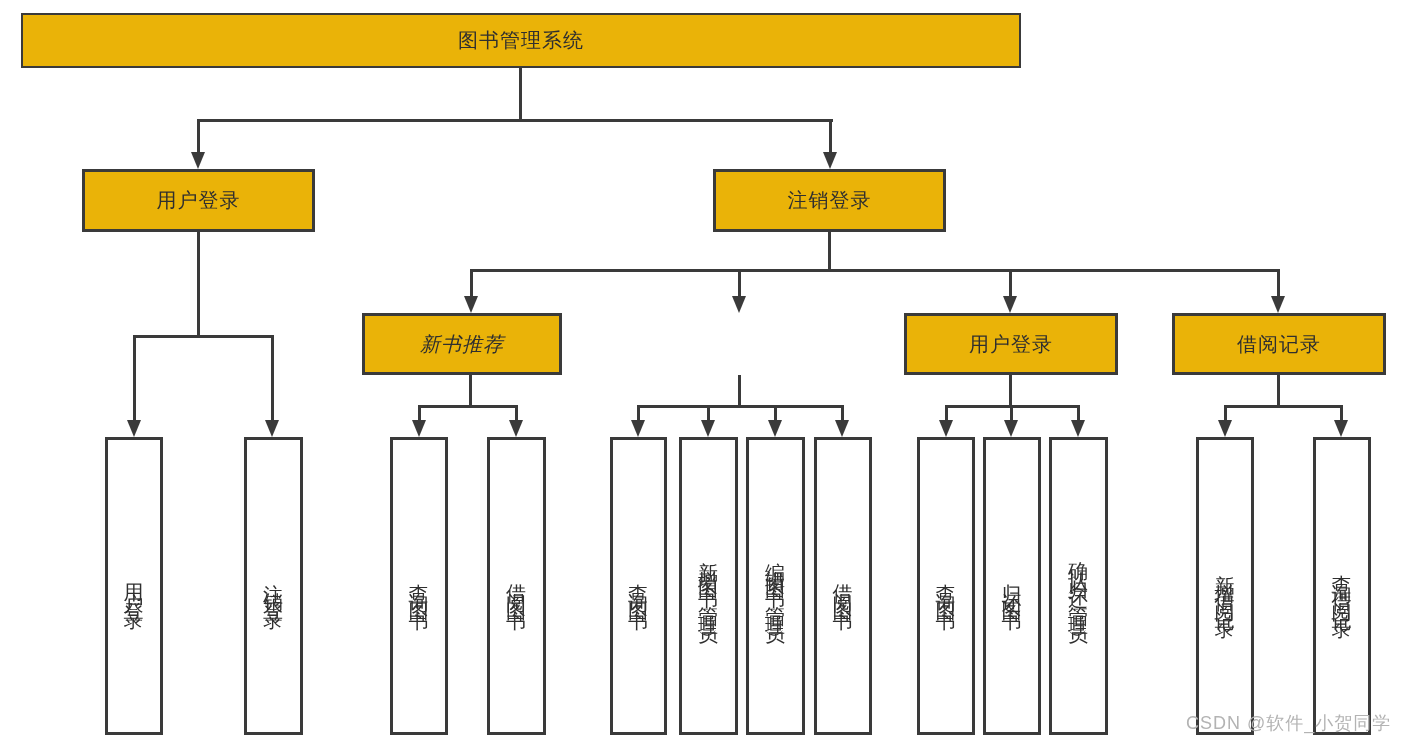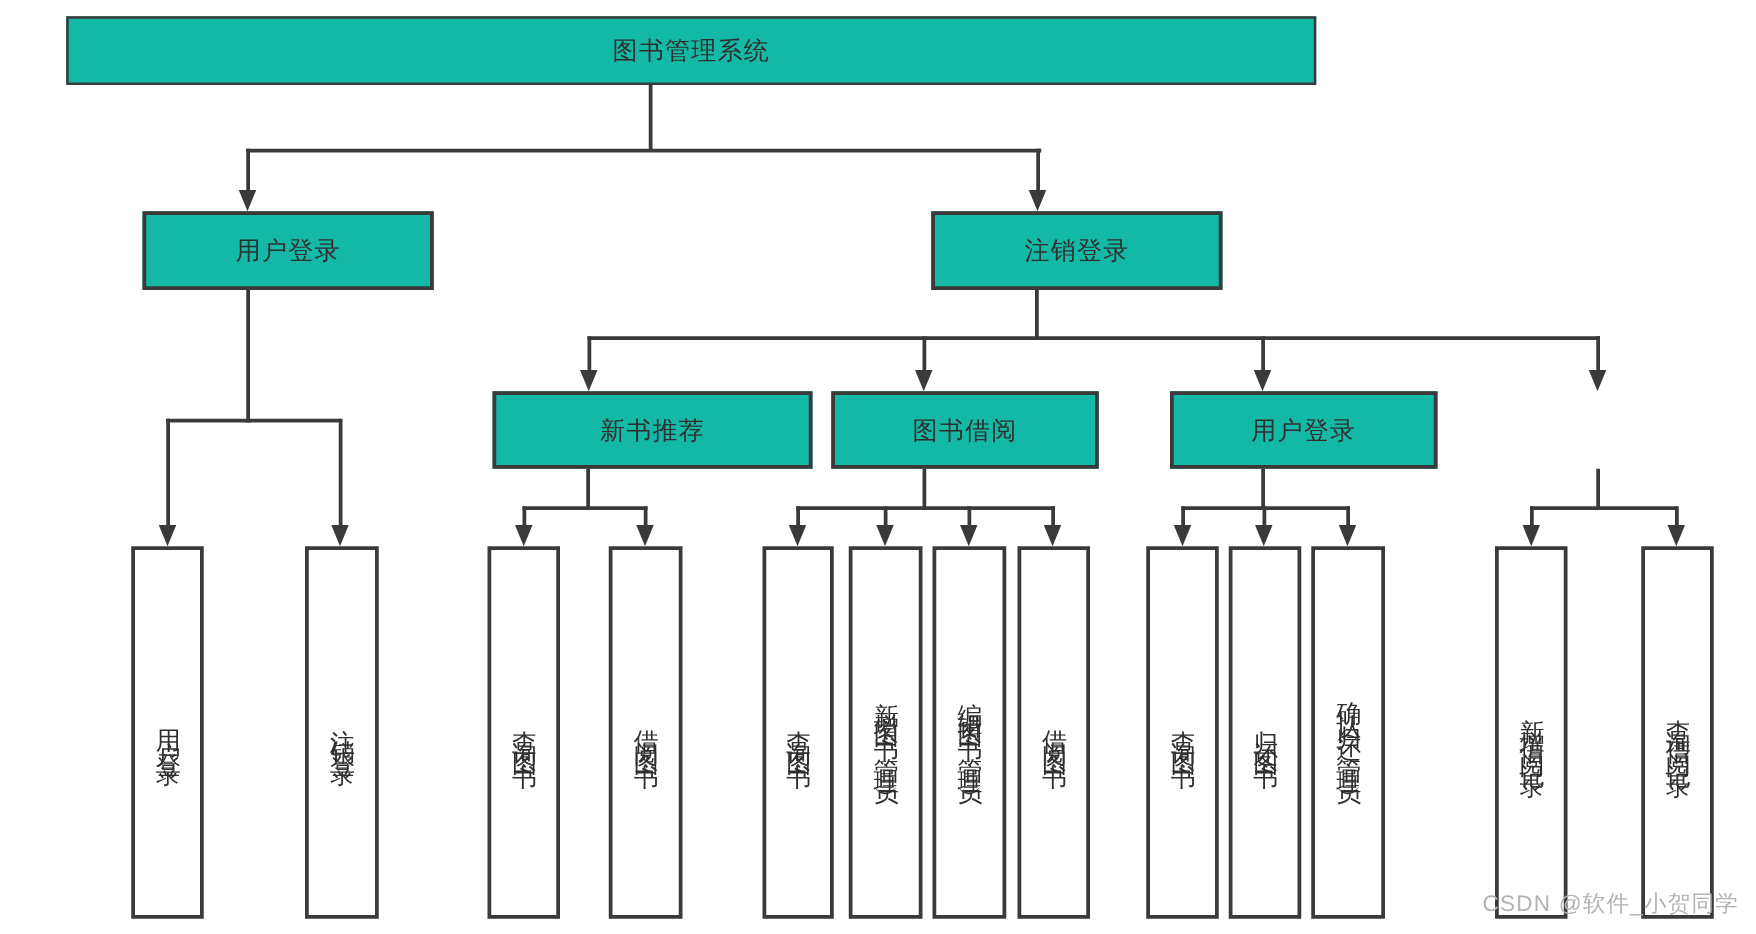--- a/index.html
+++ b/index.html
@@ -10,23 +10,23 @@
   }
   *{box-sizing:border-box;margin:0;padding:0;}
   html,body{width:1405px;height:747px;background:var(--bg);overflow:hidden;}
   body{font-family:"Liberation Sans","DejaVu Sans",sans-serif;color:var(--text);position:relative;}
   .stage{position:absolute;left:0;top:0;width:1405px;height:747px;}
 
   
   .node{
     position:absolute;
     border:3px solid var(--line);
-    background:#14b8a6;
+    background:#eab308;
     display:flex;align-items:center;justify-content:center;
-    font-size:20px;letter-spacing:1px;color:var(--text);margin-left:32px;
+    font-size:20px;letter-spacing:1px;color:var(--text);
   }
   .node.root{border-width:2px;}
   .leaf{
     position:absolute;top:437px;height:298px;
     border:3px solid var(--line);background:#fff;
     display:flex;align-items:center;justify-content:center;
   }
   .leaf .vtext{
     writing-mode:vertical-rl;text-orientation:mixed;
     font-size:20px;letter-spacing:9px;line-height:1.1;color:var(--text);
@@ -83,28 +83,28 @@
   <div class="h" style="left:470px;top:269px;width:810px;"></div>
   <div class="v" style="left:470px;top:269px;height:28px;"></div>
   <div class="arrow" style="left:464px;top:296px;"></div>
   <div class="v" style="left:738px;top:269px;height:28px;"></div>
   <div class="arrow" style="left:732px;top:296px;"></div>
   <div class="v" style="left:1009px;top:269px;height:28px;"></div>
   <div class="arrow" style="left:1003px;top:296px;"></div>
   <div class="v" style="left:1277px;top:269px;height:28px;"></div>
   <div class="arrow" style="left:1271px;top:296px;"></div>
 
-  <div class="node" style="left:362px;top:313px;width:256px;height:62px;">
+  <div class="node" style="left:362px;top:313px;width:200px;height:62px;font-style:italic;">
     <span>新书推荐</span>
-  </div>
-  <div class="node" style="left:633px;top:313px;width:214px;height:62px;">
-    <span>图书借阅</span>
   </div>
   <div class="node" style="left:904px;top:313px;width:214px;height:62px;">
     <span>用户登录</span>
+  </div>
+  <div class="node" style="left:1172px;top:313px;width:214px;height:62px;">
+    <span>借阅记录</span>
   </div>
 
   <div class="v" style="left:469px;top:375px;height:32px;"></div>
   <div class="h" style="left:418px;top:405px;width:100px;"></div>
   <div class="v" style="left:418px;top:405px;height:16px;"></div>
   <div class="arrow" style="left:412px;top:420px;"></div>
   <div class="v" style="left:515px;top:405px;height:16px;"></div>
   <div class="arrow" style="left:509px;top:420px;"></div>
 
   <div class="v" style="left:738px;top:375px;height:32px;"></div>

